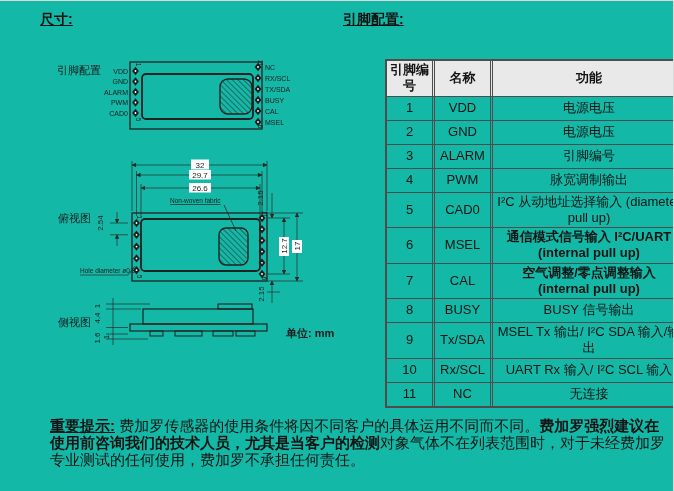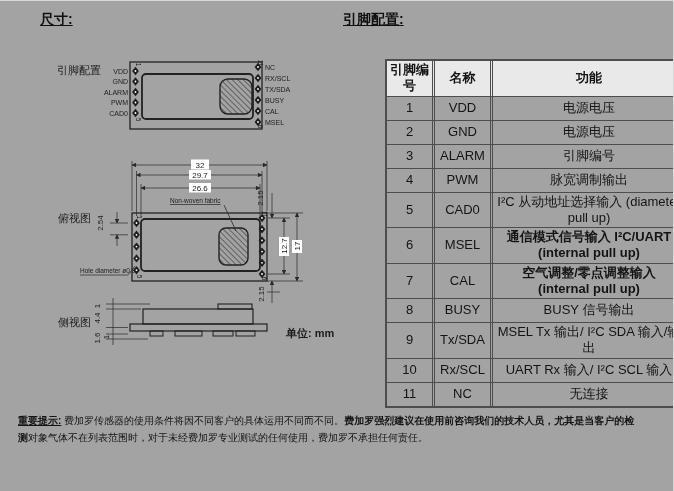--- a/index.html
+++ b/index.html
@@ -1,16 +1,16 @@
 <!DOCTYPE html>
 <html><head>
 <meta charset="utf-8">
 <style>
   html,body{margin:0;padding:0;background:#fff;}
-  #page{position:relative;width:674px;height:491px;background:#a3a3a3;
+  #page{position:relative;width:674px;height:491px;background:#14b8a6;
         font-family:"Liberation Sans",sans-serif;color:#1a1a1a;overflow:hidden;
         border-top:1px solid #d9d9d9;border-right:1px solid #d9d9d9;box-sizing:border-box;}
   .sec-title{position:absolute;font-size:14px;font-weight:bold;text-decoration:underline;color:#111;}
   #dim-title{left:40px;top:10px;}
   #pin-title{left:343px;top:10px;}
 
   
   #pin-table{position:absolute;left:347px;top:58px;width:302px;border-collapse:separate;border-spacing:0;
              border:2px solid #4d4d4d;font-size:13px;color:#141414;margin-left:38px;}
   #pin-table th,#pin-table td{border-bottom:1px solid #4d4d4d;text-align:center;vertical-align:middle;
@@ -18,21 +18,21 @@
   #pin-table tr:last-child td{border-bottom:none;}
   #pin-table .c1,#pin-table .c2{border-right:3px double #4d4d4d;}
   #pin-table th{background:#e9e9e9;font-weight:bold;height:22px;}
   #pin-table td{height:21px;}
   #pin-table tr.tall td{height:31px;}
   #pin-table .c1{width:41px;}
   #pin-table .c2{width:51px;}
   .func-line{display:block;font-weight:bold;}
 
   
-  #footer{position:absolute;left:18px;top:401px;width:622px;font-size:10px;line-height:17px;color:#141414;}
+  #footer{position:absolute;left:50px;top:401px;width:622px;font-size:15px;line-height:17px;color:#141414;}
   #footer .fprefix{font-weight:bold;text-decoration:underline;}
   #footer .fbold{font-weight:bold;}
 
   
   #drawing{position:absolute;left:0;top:0;}
   svg text{font-family:"Liberation Sans",sans-serif;fill:#1c1c1c;}
   .cjk-label{font-size:11px;}
   .pinlbl{font-size:7px;}
   .dimtxt{font-size:8px;}
   .smalltxt{font-size:6.5px;}

